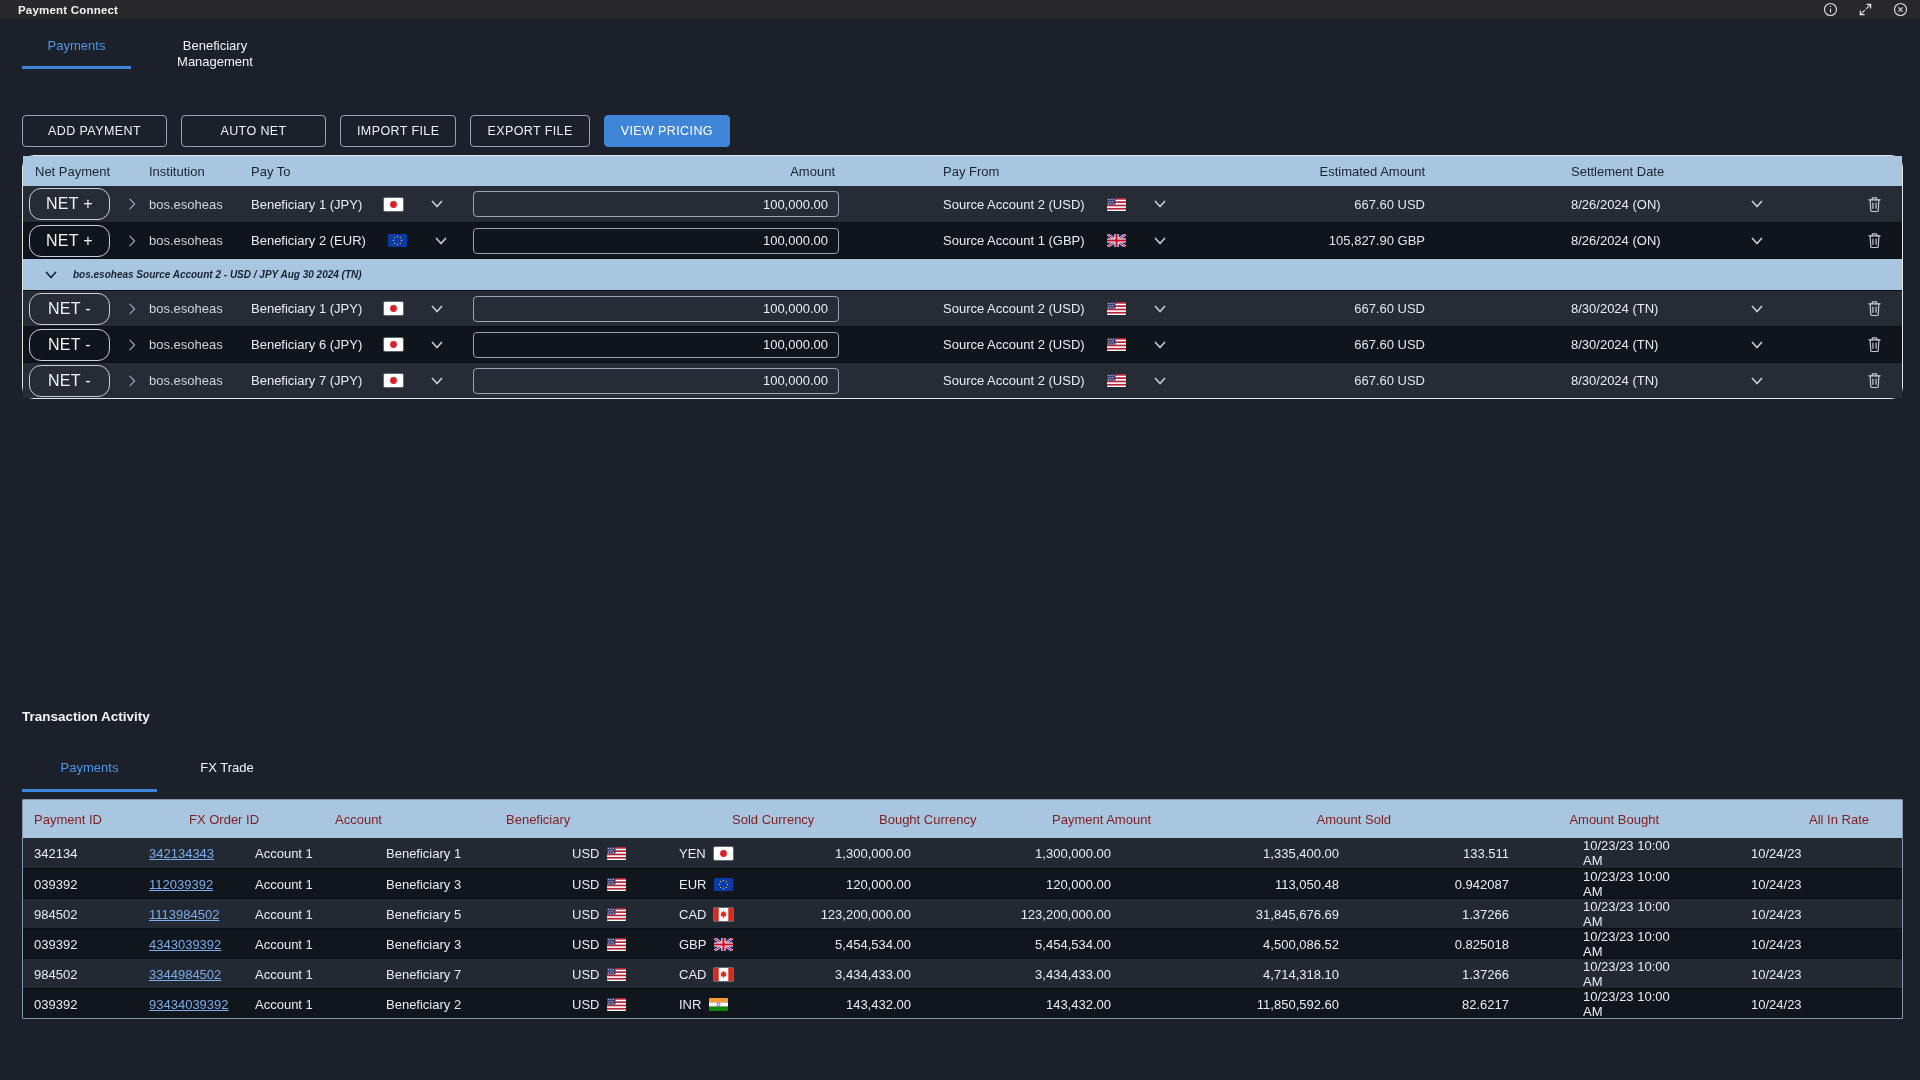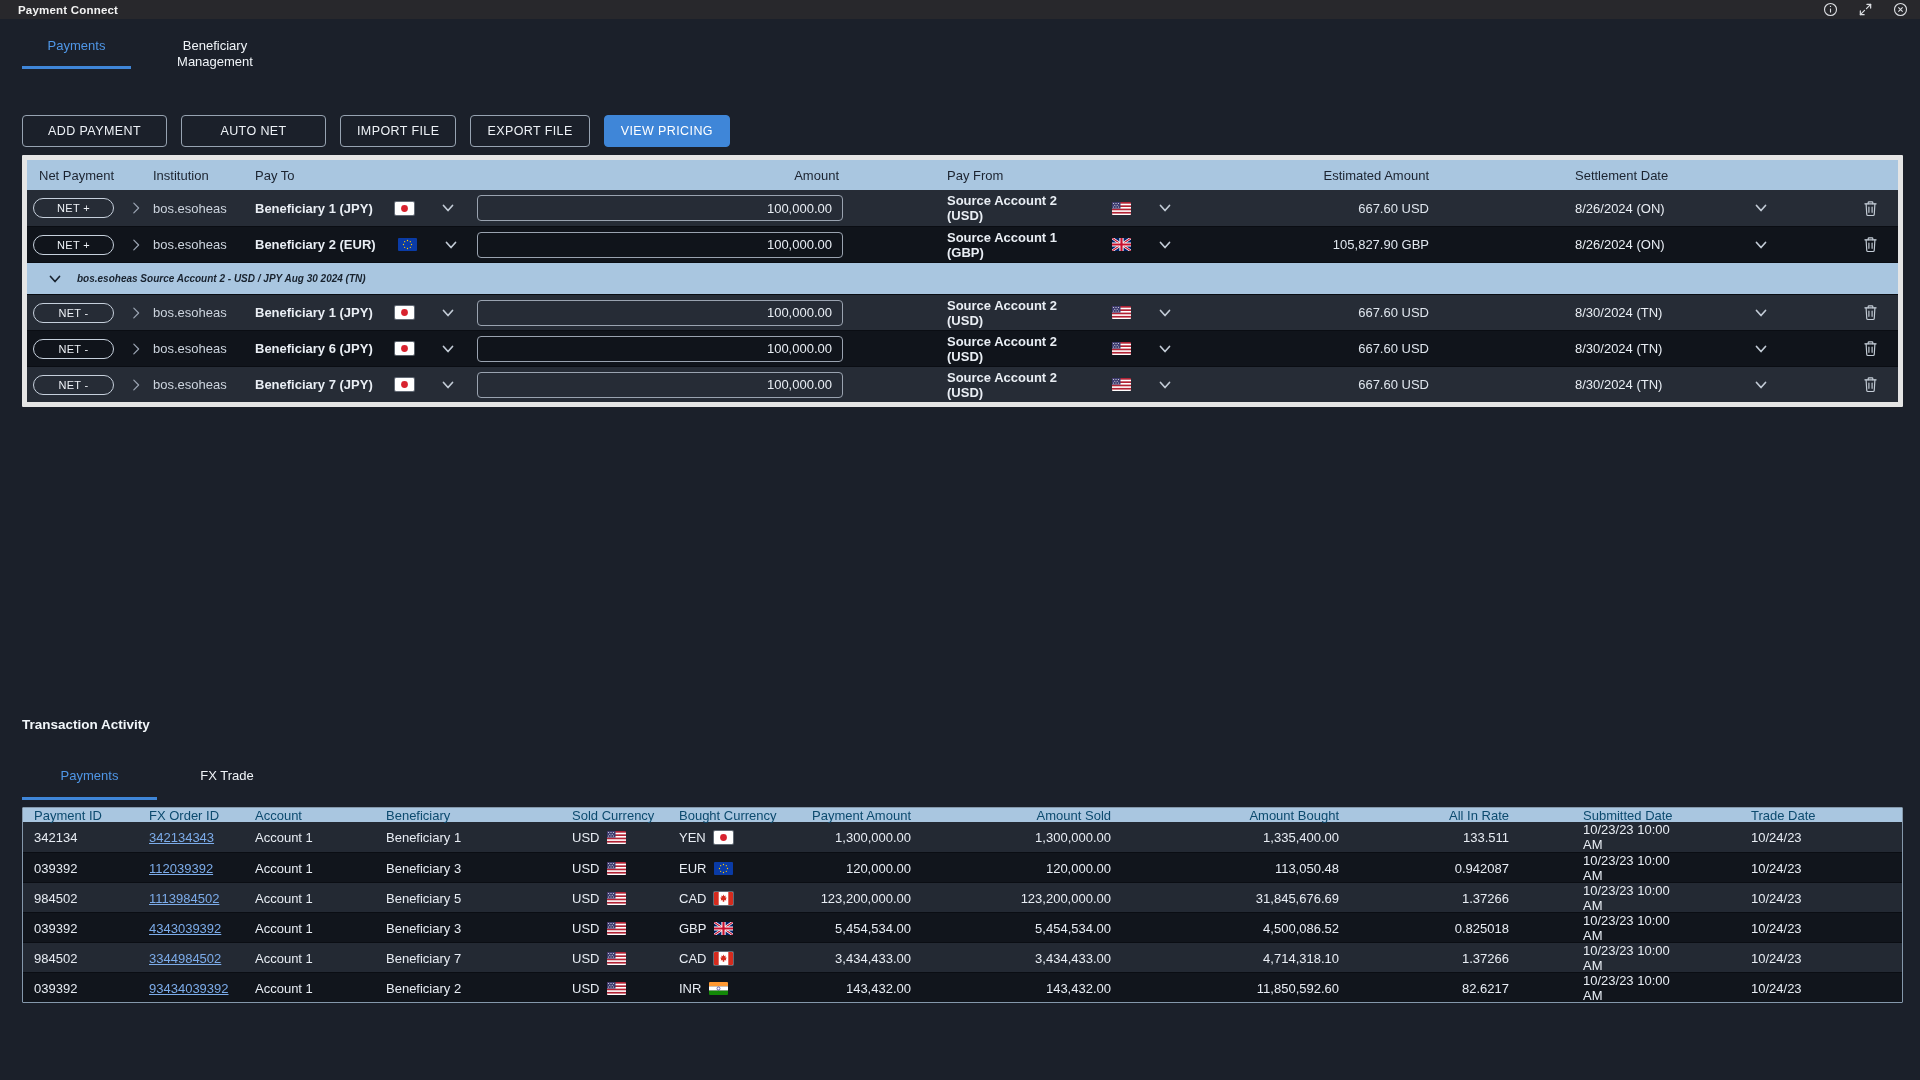--- a/index.html
+++ b/index.html
@@ -41,47 +41,47 @@
   }
   .tbtn.wide { min-width:145px; }
   .tbtn.primary { background:#3f86d8; border-color:#3f86d8; color:#fff; }
 
   
   .section-title { font-size:13.5px; font-weight:700; color:#f2f6fa; }
   .payment-title { margin-top:33px; }
 
   
   .p-table {
-    margin-top:8px; border:5px solid #e5e5e5; border-radius:1px;
+    margin-top:8px; border:1px solid #e5e5e5; border-radius:12px;
     background:#11151c;
   }
   .p-header, .p-row {
     display:grid;
     grid-template-columns:92px 34px 102px 218px 380px 320px 270px 288px 60px 1fr 56px;
     align-items:center;
   }
   .p-header { background:#a9c6e0; color:#1b2330; height:30px; font-size:13px; }
   .p-header .h-net { grid-column:1 / span 2; padding-left:12px; }
   .p-header .h-amount { text-align:right; padding-right:14px; }
   .p-header .h-payfrom { padding-left:94px; }
   .p-header .h-est { text-align:right; padding-right:14px; }
   .p-header .h-settle { padding-left:132px; }
   .p-row { height:36px; }
   .p-row.row-light { background:#262c36; }
   .p-row.row-dark { background:#10141b; }
   .p-row + .p-row, .p-group + .p-row, .p-row + .p-group { border-top:1px solid #0a0d13; }
   .net-c { padding-left:6px; }
   .net-btn {
-    width:81px; height:20px; border:1px solid #c6d0dc; border-radius:12px;
-    background:transparent; color:#eef2f7; font-size:11px; letter-spacing:.3px;
+    width:81px; height:32px; border:1px solid #c6d0dc; border-radius:12px;
+    background:transparent; color:#eef2f7; font-size:16px; letter-spacing:.3px;
     font-family:inherit; cursor:pointer;
   }
   .expand-c { display:flex; justify-content:center; color:#9aa4b2; cursor:pointer; }
   .inst-c { color:#ccd4de; }
-  .payto-c, .payfrom-c { display:flex; align-items:center; gap:22px; cursor:pointer;font-weight:bold; }
+  .payto-c, .payfrom-c { display:flex; align-items:center; gap:22px; cursor:pointer; }
   .payfrom-c { padding-left:94px; }
   .sel-label { color:#e9eef4; }
   .sel-chev { display:inline-flex; color:#c2cbd6; margin-left:4px; }
   .amount-c { padding:0 10px 0 4px; }
   .amount-input {
     width:100%; height:26px; background:transparent; border:1px solid #9aa3b0;
     border-radius:4px; color:#e9eef4; font-size:13px; font-family:inherit;
     text-align:right; padding:0 10px;
   }
   .est-c { text-align:right; padding-right:14px; color:#dfe6ee; }
@@ -106,21 +106,21 @@
   .stab + .stab { margin-left:10px; min-width:120px; }
 
   .a-table {
     margin-top:7px; border:1px solid #8598ab; border-radius:1px; background:#11151c;
   }
   .a-header, .a-row {
     display:grid;
     grid-template-columns:116px 106px 130px 186px 110px 120px 130px 200px 230px 170px 170px 1fr;
     align-items:center;
   }
-  .a-header { background:#a9c6e0; color:#0c4a6e; height:14px; }
+  .a-header { background:#a9c6e0; color:#7f1d1d; height:38px;gap:40px; }
   .a-row { height:30px; }
   .a-row.row-light { background:#232933; }
   .a-row.row-dark { background:#11151c; }
   .a-row + .a-row { border-top:1px solid #0a0d13; }
   .ac.c1, .ah.c1 { padding-left:11px; }
   .ac.c2, .ah.c2 { padding-left:10px; }
   .ac.c3, .ah.c3 { padding-left:10px; }
   .ac.c4, .ah.c4 { padding-left:11px; }
   .ac.c5, .ah.c5 { padding-left:11px; }
   .ac.c6, .ah.c6 { padding-left:8px; }

